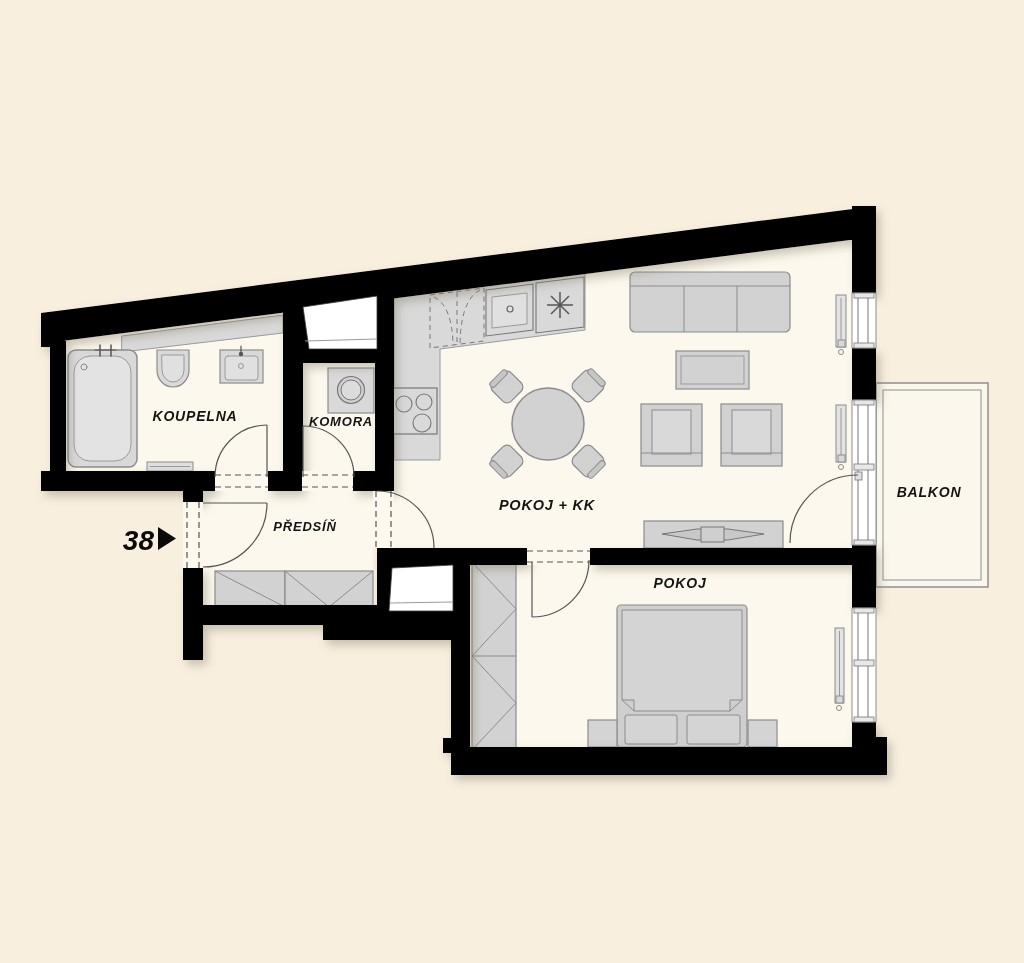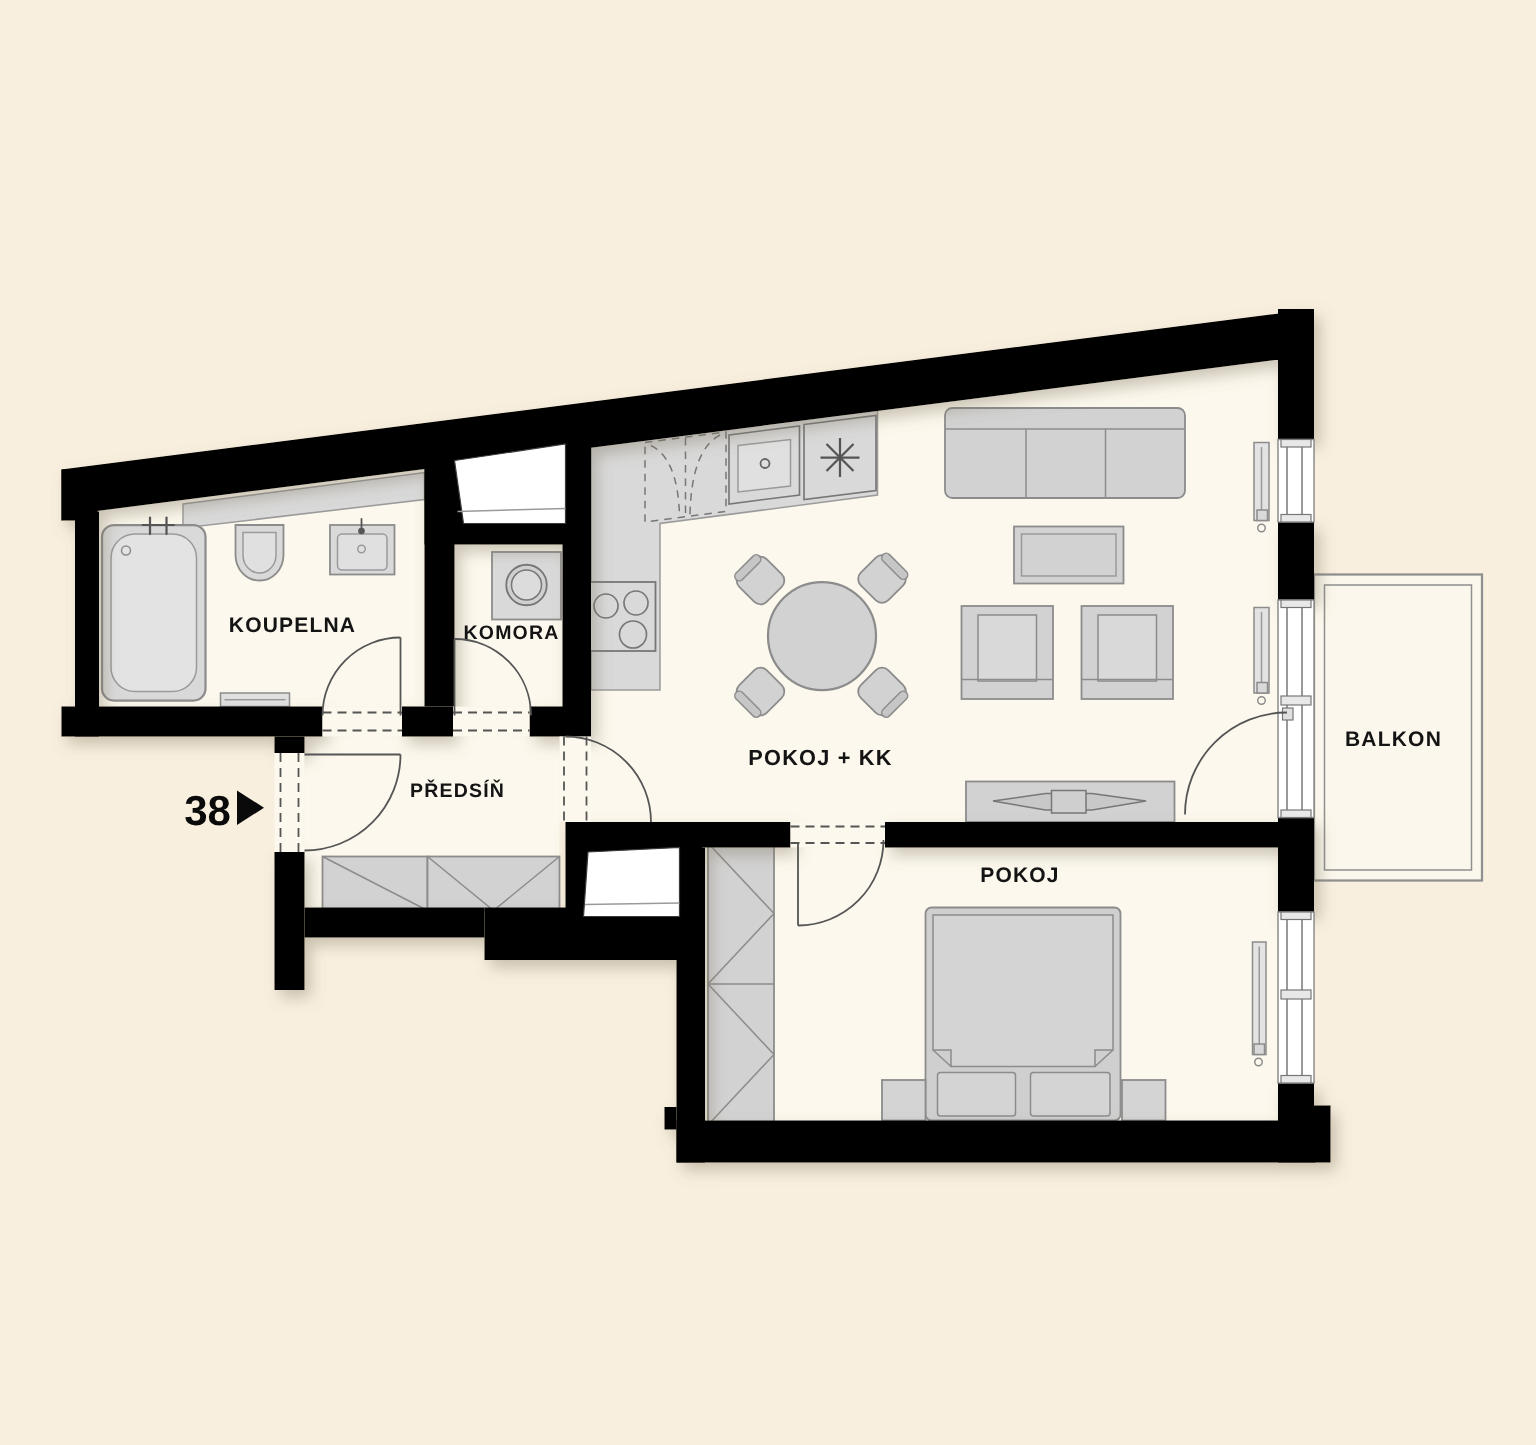--- a/index.html
+++ b/index.html
@@ -2,21 +2,21 @@
 <html><head>
 <meta charset="utf-8">
 <style>
   html,body{margin:0;padding:0;}
   body{
     width:1024px;height:963px;
     background:#f8efdf;
     font-family:"Liberation Sans", sans-serif;
     overflow:hidden;
   }
-  #stage{position:relative;width:1024px;height:682px;}
+  #stage{position:relative;width:1024px;height:682px;font-style:italic;}
   svg{display:block;}
   .room-label{
     font-family:"Liberation Sans", sans-serif;
     font-weight:bold;
     fill:#141414;
     letter-spacing:0.8px;
   }
   .unit-number{
     font-family:"Liberation Sans", sans-serif;
     font-weight:bold;

